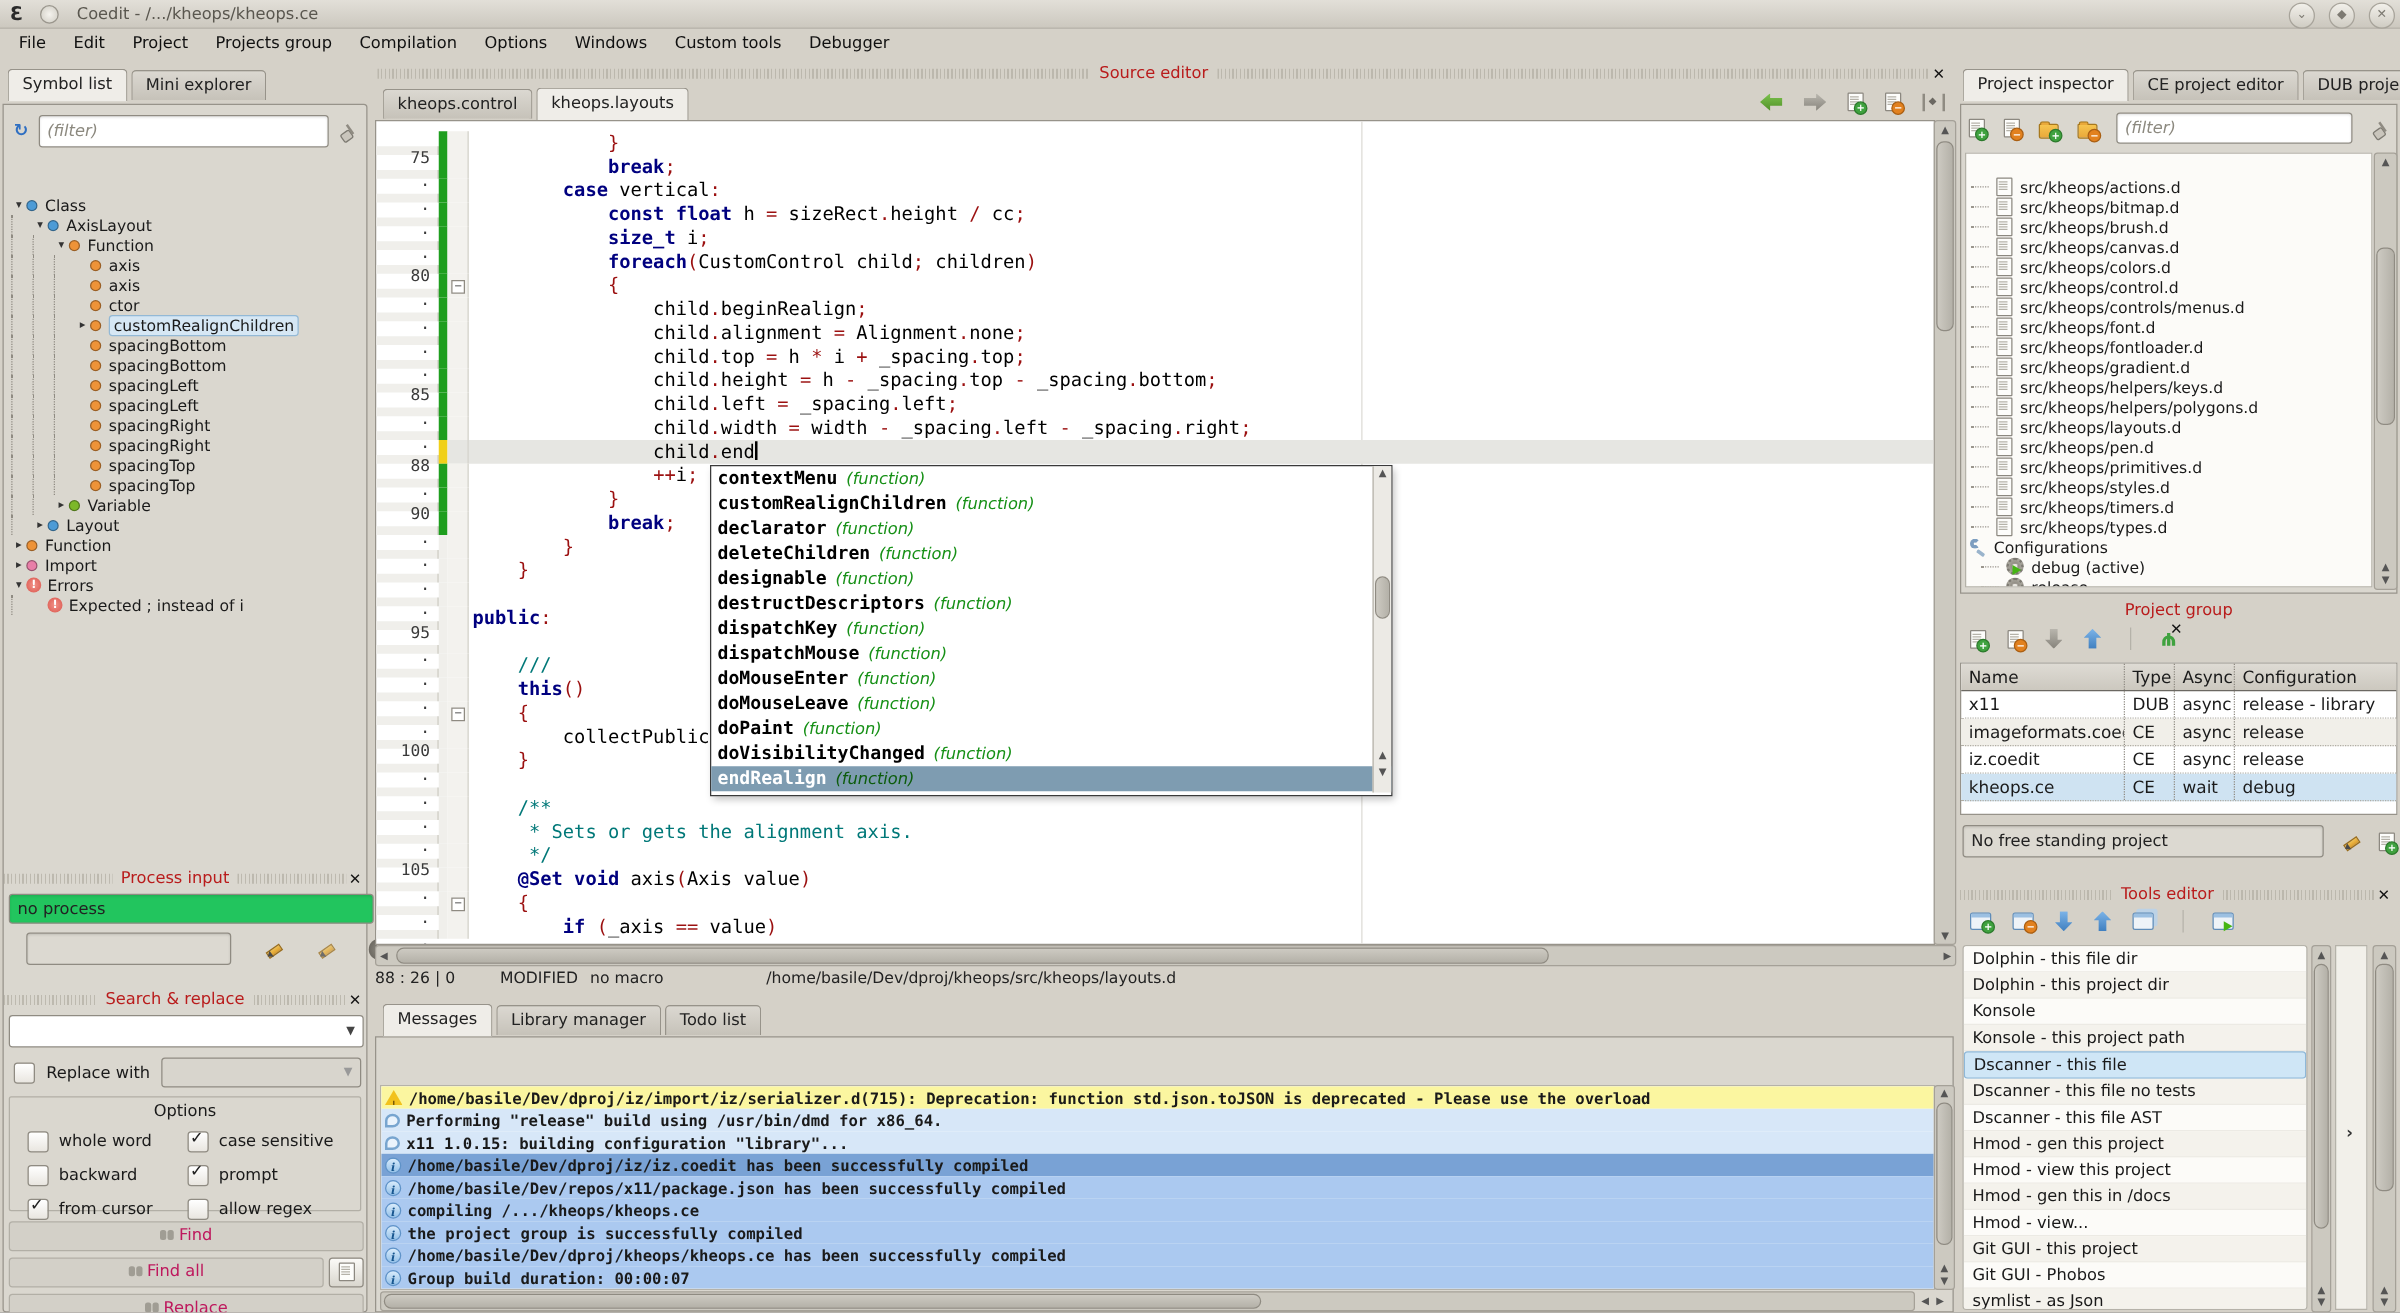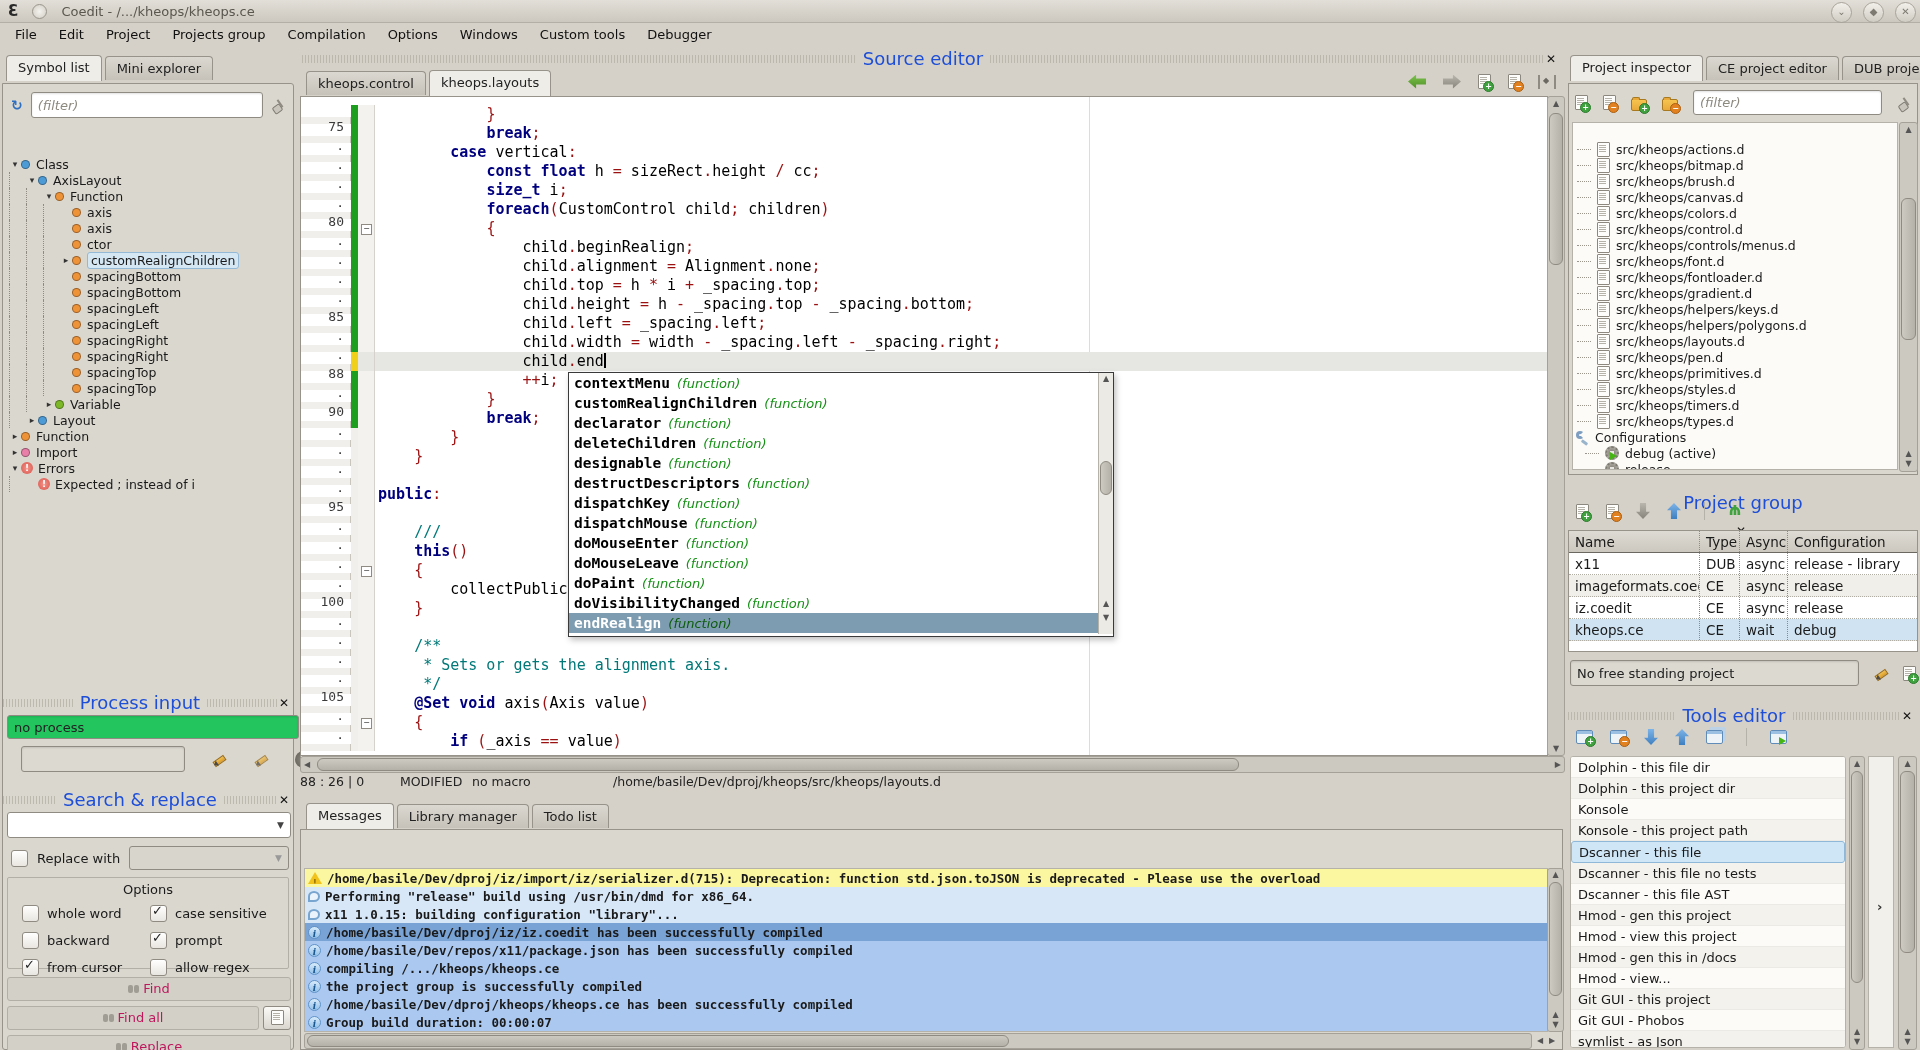--- a/index.html
+++ b/index.html
@@ -13,21 +13,21 @@
   .appcircle{width:13px;height:13px;border-radius:50%;border:1px solid #9a968d;background:radial-gradient(#f5f3ee,#cfccc3);margin-left:14px;}
   .apptitle{margin-left:14px;color:#5a574f;font-size:13px;}
   .winbtns{position:absolute;right:4px;top:2px;display:flex;gap:11px;}
   .winbtn{width:19px;height:19px;border-radius:50%;border:1px solid #a8a49b;background:linear-gradient(#f2f0ea,#cfccc3);
           color:#7d7a72;font-size:10px;line-height:18px;text-align:center;}
   .menubar{left:0;top:23px;width:1920px;height:23px;display:flex;align-items:center;padding-left:4px;}
   .menuitem{padding:3px 11px;color:#111;}
   
   .dockhead{display:flex;align-items:center;height:15px;}
   .dots{flex:1;height:8px;background:repeating-linear-gradient(90deg,#b3afa4 0 1px,transparent 1px 3px);opacity:.75;}
-  .dockhead .cap{margin:11px 7px;font-size:18px;color:#1d4ed8;white-space:nowrap;}
+  .dockhead .cap{margin:0 7px;font-size:13px;color:#b91c1c;white-space:nowrap;}
   .dockhead .x{font-weight:bold;font-size:12px;color:#111;margin:0 6px 0 2px;}
   .tabrow{display:flex;align-items:flex-end;}
   .tab{border:1px solid #97938a;border-bottom:none;border-radius:4px 4px 0 0;background:linear-gradient(#dbd8d1,#c6c2b9);
        padding:4px 11px 4px;margin-right:3px;white-space:nowrap;color:#222;}
   .tab.active{background:#efede8;position:relative;z-index:3;padding-bottom:6px;margin-bottom:-1px;}
   .tfield{background:#fff;border:1px solid #8f8b82;border-radius:3px;box-shadow:inset 0 1px 2px rgba(0,0,0,.12);
           display:flex;align-items:center;padding:0 6px;color:#222;}
   .tfield .ph{color:#8c897f;font-style:italic;}
   .btn{border:1px solid #8f8b82;border-radius:3px;background:linear-gradient(#fbfaf7,#d9d6ce);text-align:center;}
   .btn.disabled{color:#be185d;background:#d3d0c8;border-color:#b2afa6;}

